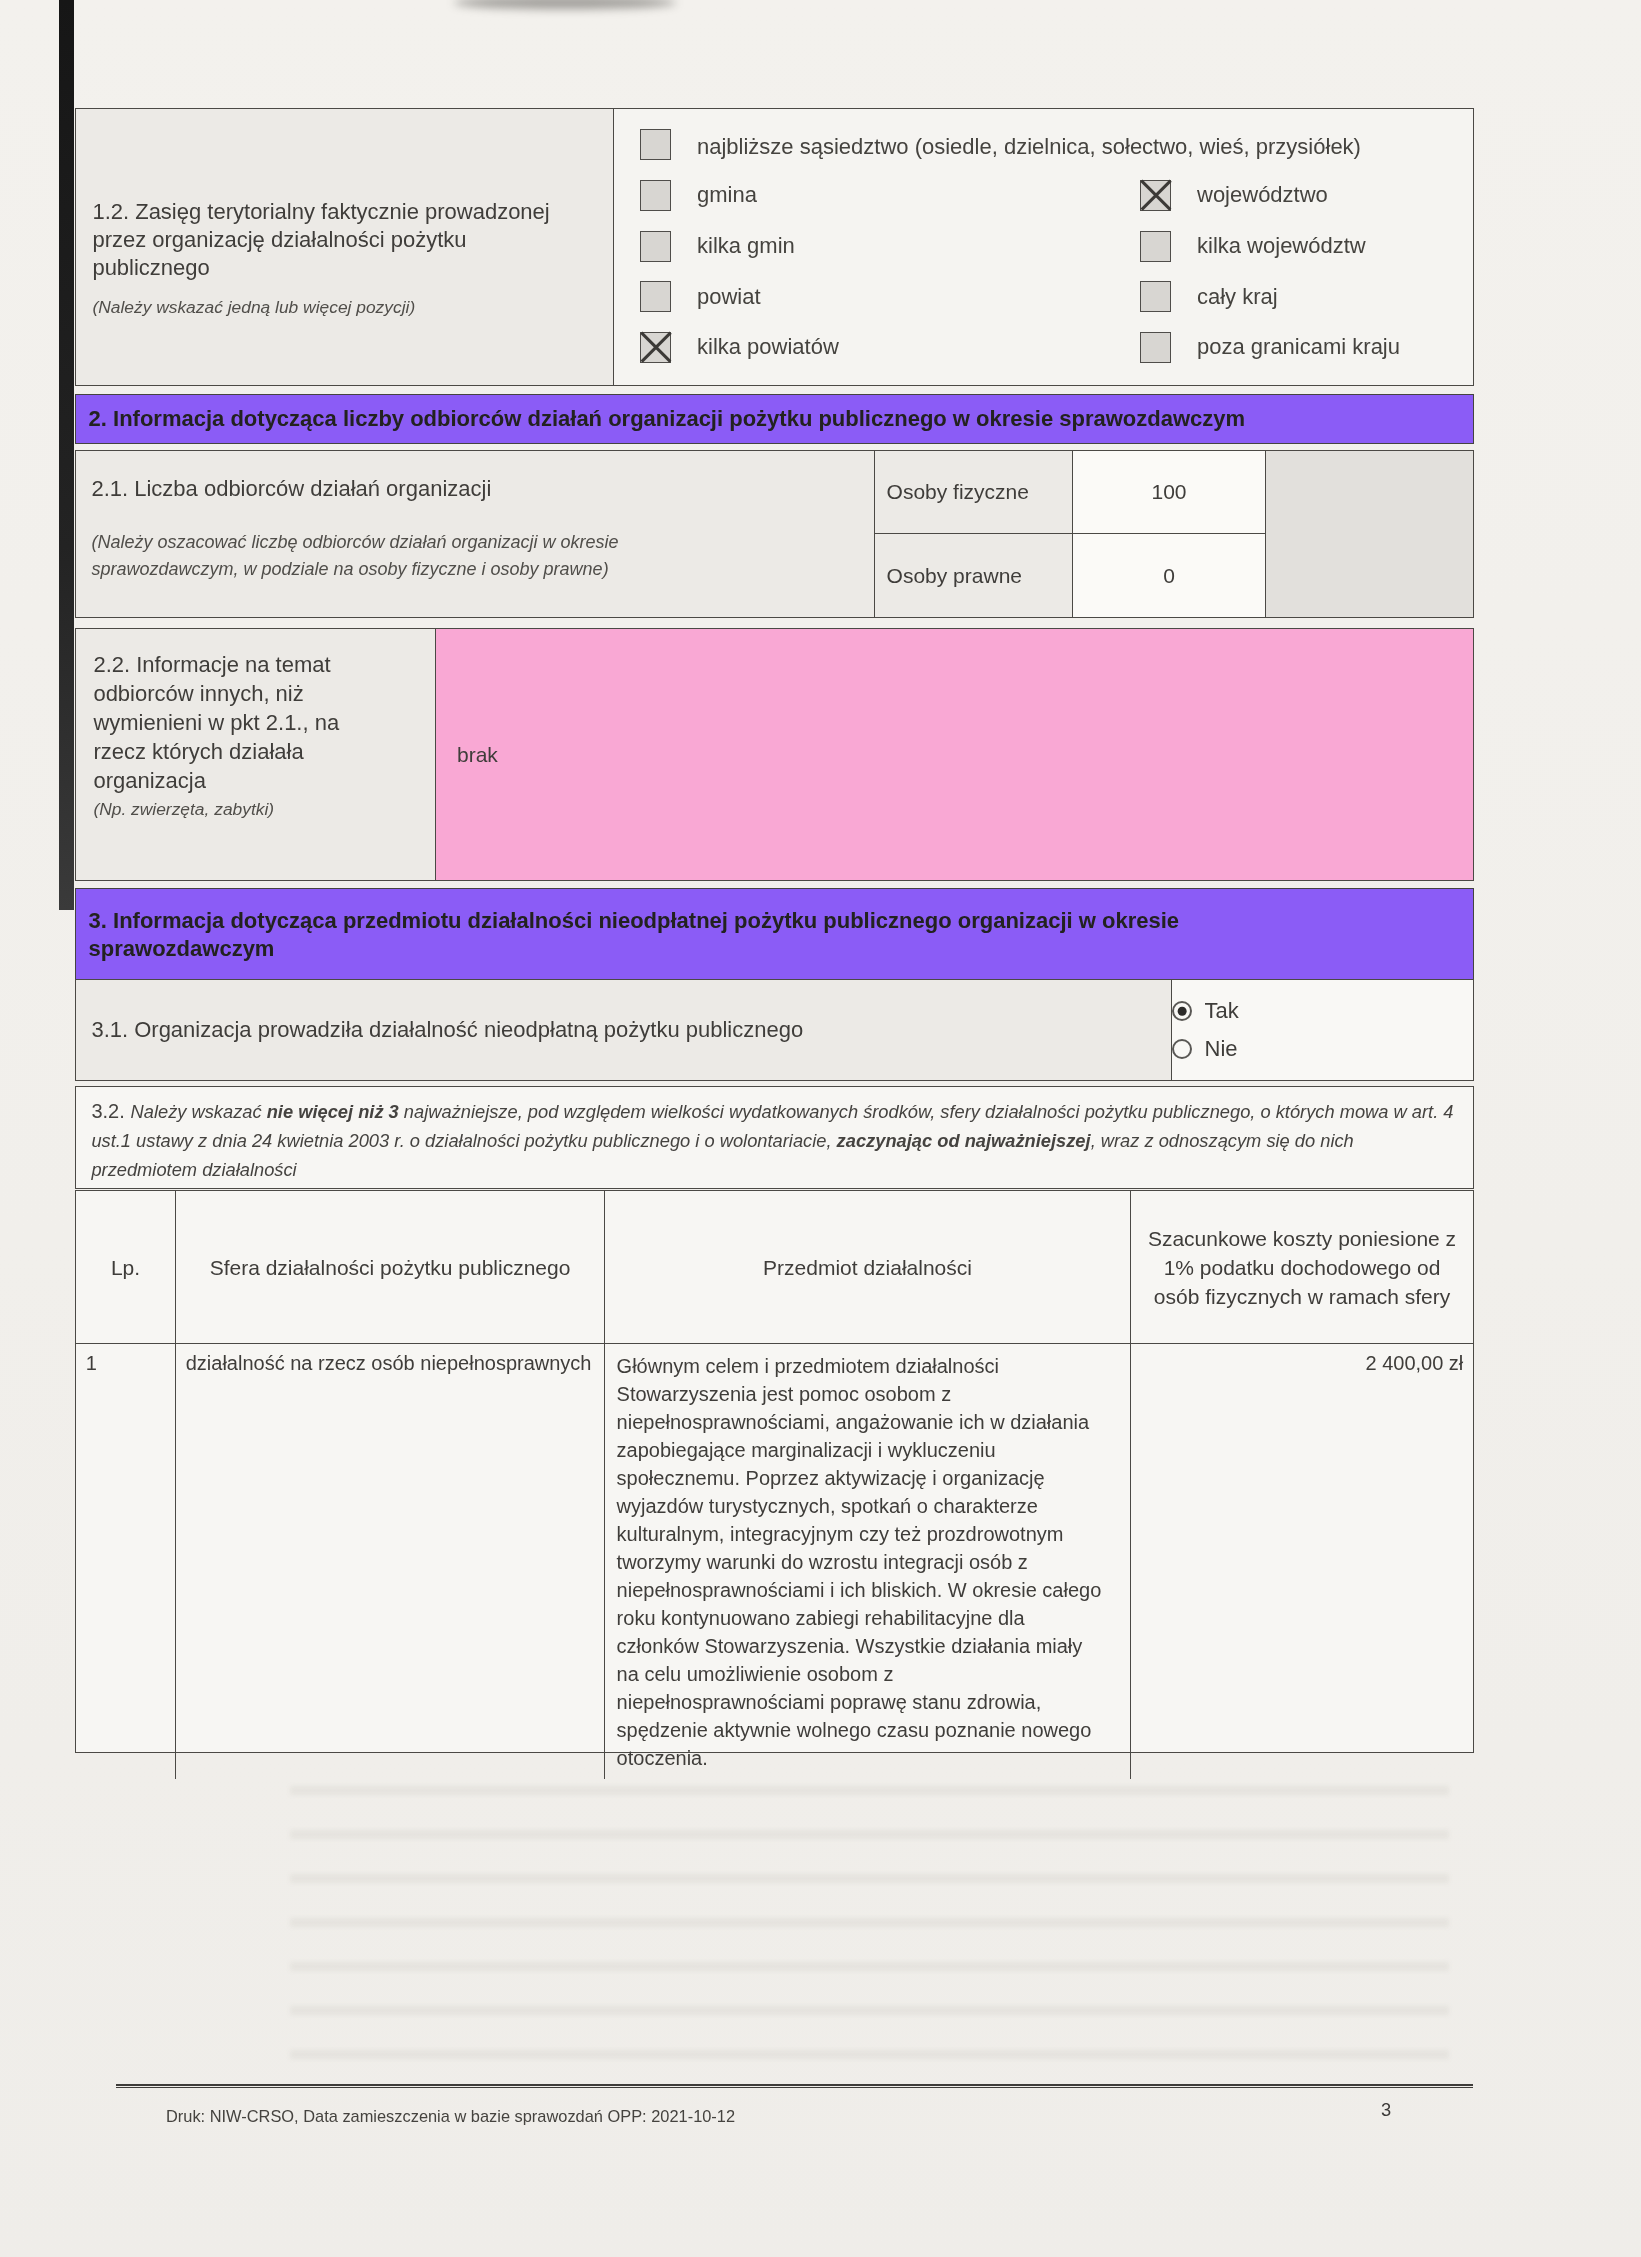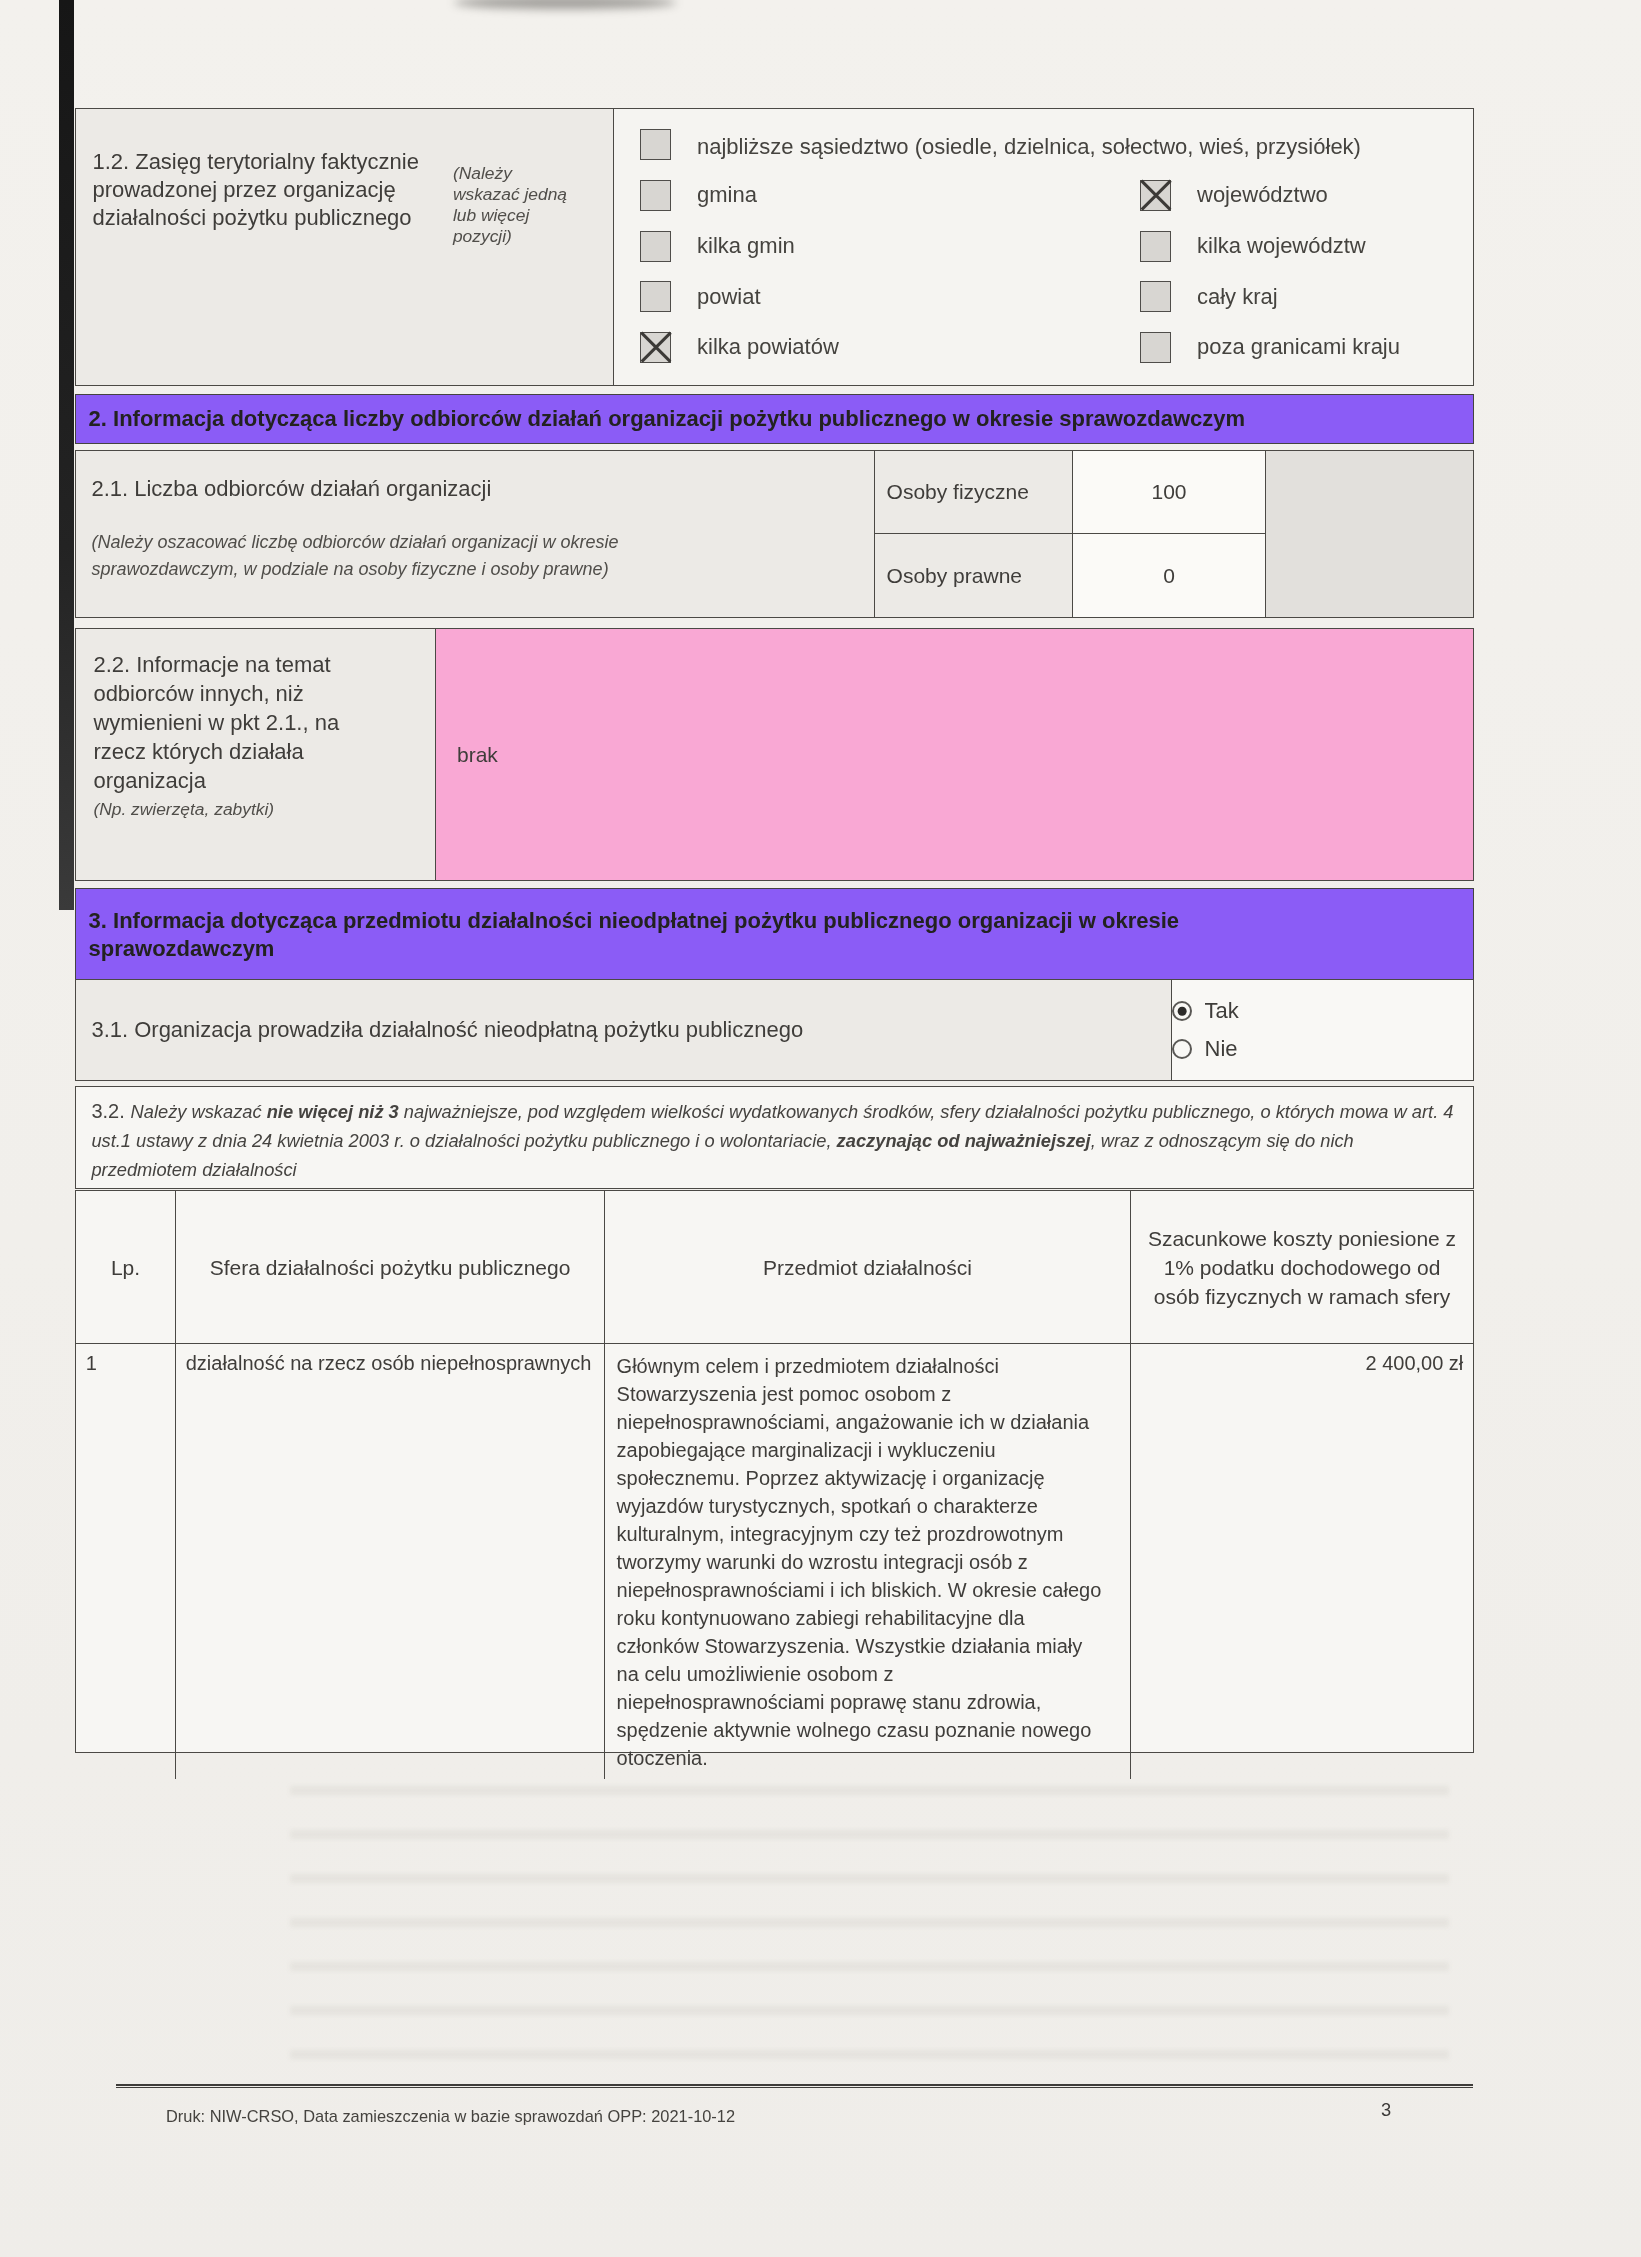--- a/index.html
+++ b/index.html
@@ -33,21 +33,21 @@
   .radio{width:20px;height:20px;border:2.3px solid #5a5855;border-radius:50%;display:inline-block;
       position:relative;flex:0 0 auto;box-sizing:border-box;background:transparent;}
   .radio[data-selected="true"]::after{content:"";position:absolute;left:50%;top:50%;width:8.7px;height:8.7px;
       border-radius:50%;background:#2c2b29;transform:translate(-50%,-50%);}
 
   .opt{display:flex;align-items:center;gap:26px;font-size:22px;color:#45433f;}
 
   
   .b12{left:75px;top:108px;width:1399px;height:278px;display:flex;}
   .b12-left{width:538px;border-right:1.9px solid #4b4945;box-sizing:border-box;
-      padding:39px 39px 17.4px 16.4px;display:flex;flex-direction:row;justify-content:flex-start;}
+      padding:39px 39px 17.4px 16.4px;display:flex;flex-direction:column;justify-content:center;}
   .b12-left .lbl{font-size:22px;line-height:28px;max-width:488px;}
   .b12-left .note{font-size:17.4px;font-style:italic;margin-top:15px;color:#504e4a;}
   .b12-right{flex:1;padding:10.6px 7.7px 12.6px 26px;display:grid;grid-template-columns:500px 1fr;
       grid-template-rows:repeat(5,1fr);align-items:center;}
   .span2{grid-column:1 / 3;align-items:flex-end;}
 
   
   .b21{left:75px;top:450px;width:1399px;height:168px;display:grid;
       grid-template-columns:798px 198px 193px 1fr;grid-template-rows:1fr 1fr;}
   .b21-left{grid-column:1;grid-row:1/3;padding:25px 39px 9.7px 15.4px;}

